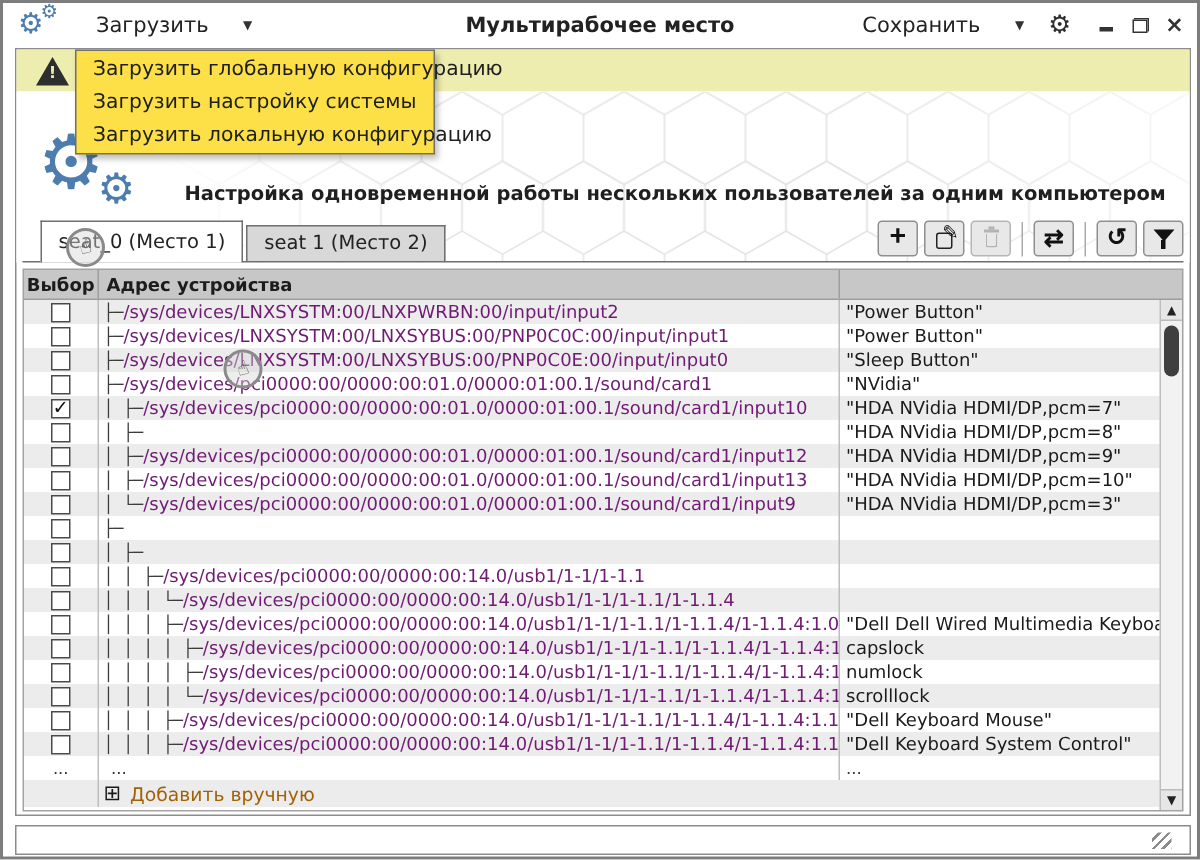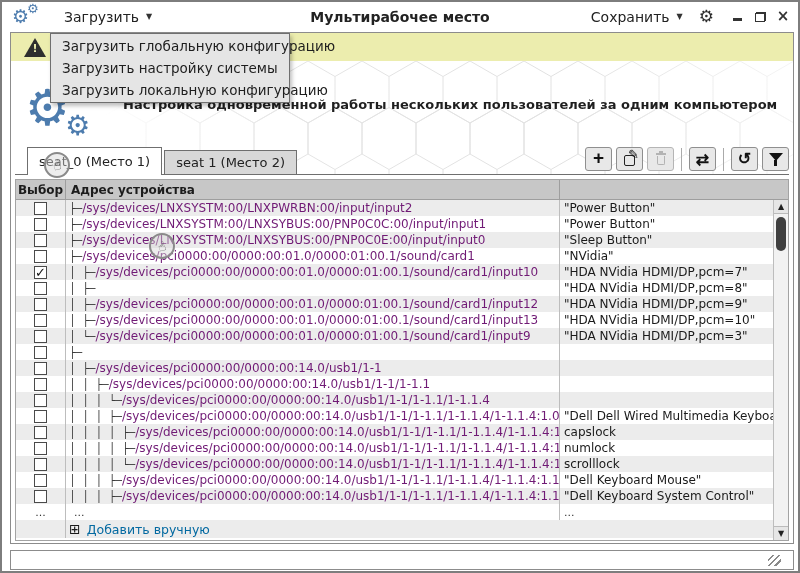--- a/index.html
+++ b/index.html
@@ -10,21 +10,21 @@
     font-family:"DejaVu Sans", sans-serif; color:#1a1a1a; overflow:hidden;
   }
   
   .topbar {
     position:absolute; left:0; top:0; width:796px; height:29px;
     background:#fff; display:flex; align-items:center;
   }
   .appicon { position:relative; width:36px; height:26px; margin-left:8px; }
   .appicon .g1 { position:absolute; left:2px; top:1px; font-size:19px; color:#4d7cae; }
   .appicon .g2 { position:absolute; left:17px; top:-3px; font-size:13px; color:#4d7cae; }
-  .menu-btn { display:flex; align-items:center; gap:7px; background:none; border:none;
+  .menu-btn { display:flex; align-items:center; gap:23px; background:none; border:none;
     font-family:inherit; font-size:14px; color:#222; cursor:pointer; padding:2px 6px; }
   .menu-btn .arr { font-size:8px; color:#333; }
   .tb-title { position:absolute; left:0; right:0; text-align:center; font-size:14px; font-weight:600; color:#222; pointer-events:none; }
   .tb-right { margin-left:auto; display:flex; align-items:center; gap:10px; padding-right:8px; }
   .gear-btn { background:none; border:none; font-size:17px; color:#2e2e2e; cursor:pointer; line-height:1; }
   .winctl { display:flex; align-items:center; gap:9px; margin-left:6px; }
   .winbtn { background:none; border:none; cursor:pointer; width:14px; height:14px; position:relative;
     display:flex; align-items:center; justify-content:center; font-family:inherit; }
   .minbar { width:9px; height:3px; background:#333; margin-top:5px; }
   .restore { position:relative; width:11px; height:10px; }
@@ -40,21 +40,21 @@
     border-left:11px solid transparent; border-right:11px solid transparent; border-bottom:19px solid #2e2e2e; }
   .warn-tri span { position:absolute; left:-2.5px; top:4px; font-size:11px; font-weight:bold; color:#ecedae; }
   .warn-text { margin-left:7px; font-size:13px; color:#222; }
   .header-band { position:absolute; left:0; top:28px; right:0; height:114px; background:#fff; overflow:hidden; }
   .hexsvg { position:absolute; left:0; top:0; }
   .hexfade { position:absolute; inset:0;
     background:linear-gradient(90deg, #fff 0 12%, rgba(255,255,255,0.25) 35%, rgba(255,255,255,0.15) 70%, rgba(255,255,255,0.7) 100%); }
   .big-gears { position:absolute; left:14px; top:22px; width:90px; height:70px; }
   .big-gears .g1 { position:absolute; left:0; top:-4px; font-size:50px; color:#4d7cae; }
   .big-gears .g2 { position:absolute; left:40px; top:26px; font-size:28px; color:#4d7cae; }
-  .band-desc { position:absolute; left:112px; right:10px; top:36px; font-size:13px; font-weight:bold; color:#1f1f1f; }
+  .band-desc { position:absolute; left:112px; right:10px; top:61px; font-size:13px; font-weight:bold; color:#1f1f1f; }
   
   .tabstrip { position:absolute; left:4px; right:4px; top:114px; height:28px;
     display:flex; align-items:flex-end; border-bottom:1px solid #6f6f6f; }
   .tab { display:flex; align-items:center; height:24px; padding:0 11px; margin-left:2px;
     border:1px solid #6f6f6f; border-bottom:none; background:#d8d8d8; font-size:13px; color:#222; cursor:pointer; }
   .tab:first-of-type { margin-left:12px; }
   .tab.active { background:#fff; height:28px; margin-bottom:-1px; padding-bottom:1px; z-index:2; }
   .toolbar { margin-left:auto; display:flex; align-items:center; gap:4px; padding-bottom:3px; }
   .tbtn { width:27px; height:24px; border:1px solid #8f8f8f; border-radius:3px; background:#e8e8e8;
     display:flex; align-items:center; justify-content:center; cursor:pointer; }
@@ -94,31 +94,31 @@
   .path { font-size:12px; color:#701a75; white-space:pre; }
   .cb { width:13px; height:13px; border:1px solid #4a4a4a; background:#fff; display:flex;
     align-items:center; justify-content:center; font-size:13px; font-weight:bold; color:#111;
     line-height:1; cursor:pointer; }
   .ellipsis-row { height:16px; background:#fff; }
   .ellipsis-row .cell-dots { font-size:11px; color:#333; }
   .add-row { display:flex; height:18px; background:#ececec; align-items:center; cursor:pointer; }
   .add-row .c-sel { height:100%; }
   .add-row .c-addr { height:100%; border-right:none; width:709px; }
   .addbox { font-size:14px; color:#1a1a1a; margin-right:6px; line-height:1; }
-  .add-label { font-size:12.5px; color:#0369a1; }
+  .add-label { font-size:12.5px; color:#a16207; }
   
   .vscroll { position:absolute; top:20px; right:0; width:15px; bottom:0;
     background:#f2f2f2; border-left:1px solid #bdbdbd; }
   .sbtn { position:absolute; left:0; width:14px; height:14px; background:#e6e6e6;
     display:flex; align-items:center; justify-content:center; font-size:8px; color:#222; cursor:pointer; }
   .sbtn.up { top:0; border-bottom:1px solid #bbb; }
   .sbtn.down { bottom:0; border-top:1px solid #bbb; }
   .sthumb { position:absolute; left:2px; top:17px; width:10px; height:34px; background:#3f3f3f; border-radius:5px; cursor:pointer; }
   
-  .popup { position:absolute; left:48px; top:31px; width:240px; background:#e5e5e5;
+  .popup { position:absolute; left:48px; top:31px; width:240px; background:#fde047;
     border:1px solid #6f6f6f; box-shadow:2px 3px 4px rgba(0,0,0,0.25); z-index:50; padding:1px 0; }
   .popup .mi { height:22px; display:flex; align-items:center; padding:0 11px;
     font-size:13.5px; color:#1e1e1e; cursor:pointer; white-space:nowrap; }
   
   .statusbar { position:absolute; left:8px; top:548px; width:784px; height:20px;
     border:1px solid #8c8c8c; background:#fff; }
   .grip { position:absolute; right:12px; bottom:3px; width:13px; height:11px;
     background:repeating-linear-gradient(135deg, transparent 0 3px, #8a8a8a 3px 4.5px); cursor:nwse-resize; }
   
   .cursor-ovl { position:absolute; width:26px; height:26px; border:2px solid #8a8a8a; border-radius:50%;
@@ -304,21 +304,21 @@
             <div class="c-sel">
               <span class="cb"></span>
             </div>
             <div class="c-addr"><span class="tree">├─</span></div>
             <div class="c-name"></div>
           </div>
           <div class="trow odd">
             <div class="c-sel">
               <span class="cb"></span>
             </div>
-            <div class="c-addr"><span class="tree">│ ├─</span><span class="path">/sys/devices/pci0000:00/0000:00:14.0/usb1/1-1</span></div>
+            <div class="c-addr"><span class="tree">│ ├─</span></div>
             <div class="c-name"></div>
           </div>
           <div class="trow even">
             <div class="c-sel">
               <span class="cb"></span>
             </div>
             <div class="c-addr"><span class="tree">│ │ ├─</span><span class="path">/sys/devices/pci0000:00/0000:00:14.0/usb1/1-1/1-1.1</span></div>
             <div class="c-name"></div>
           </div>
           <div class="trow odd">

